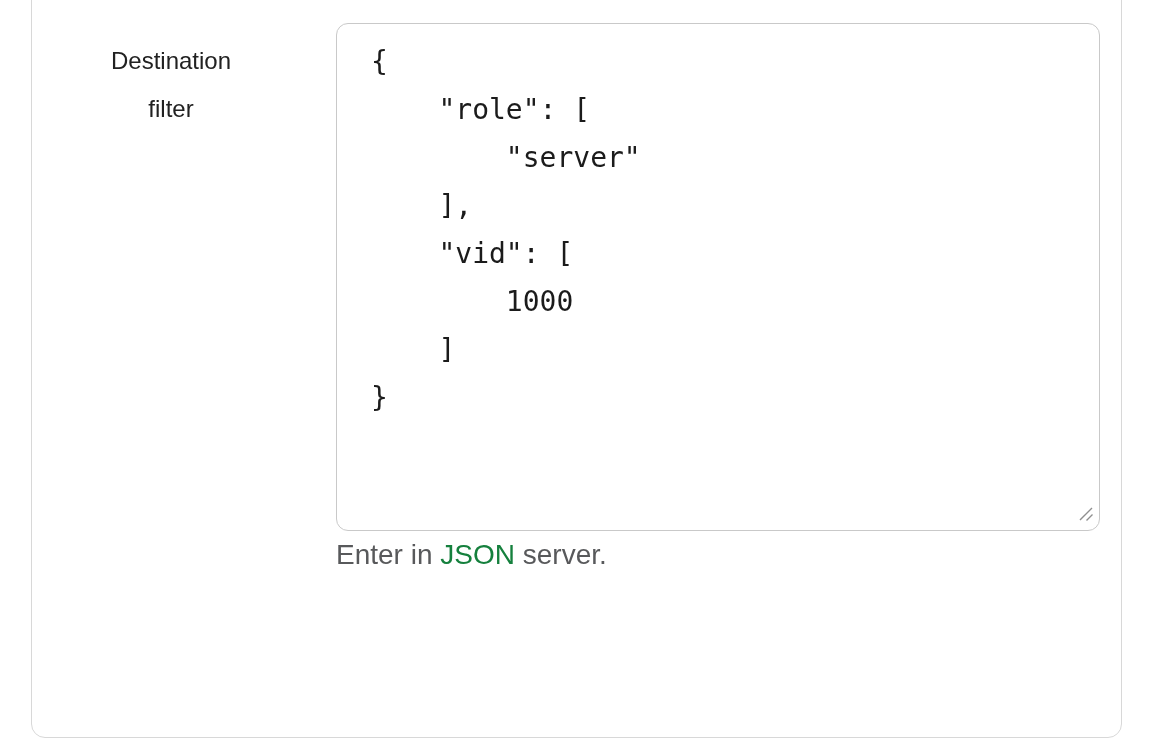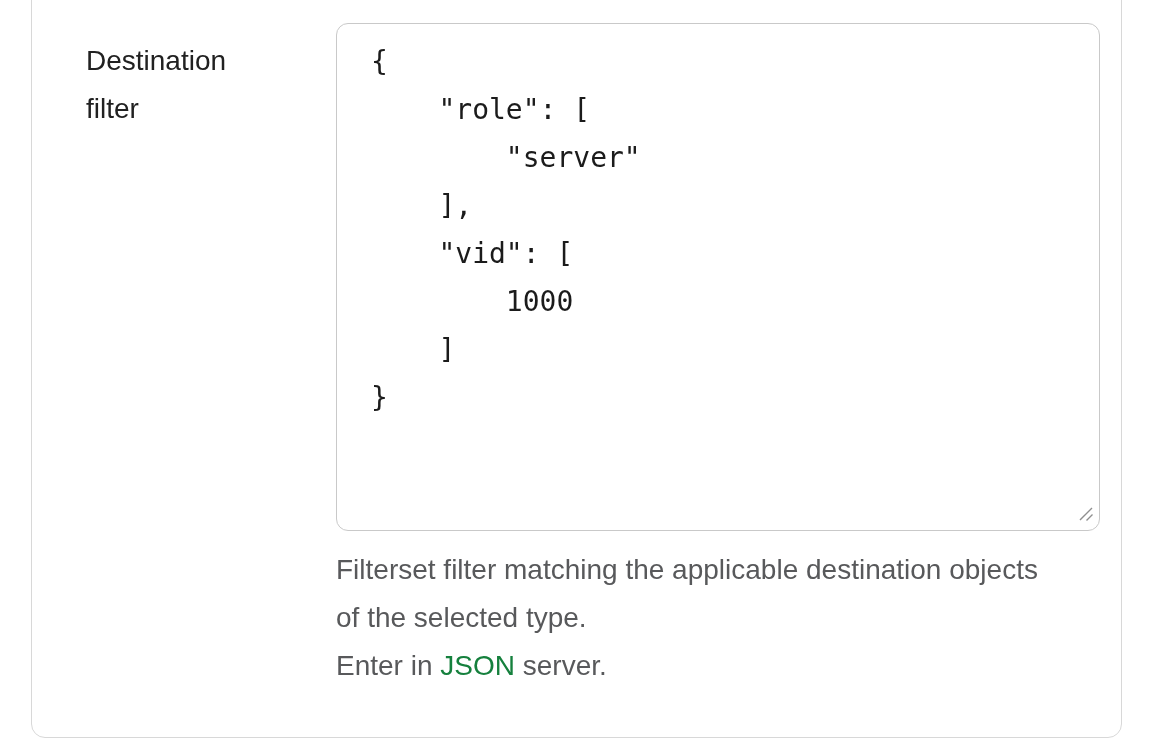--- a/index.html
+++ b/index.html
@@ -22,22 +22,22 @@
   .form-row {
     display: flex;
     padding: 52px 0 0 54px;
   }
   .field-label {
     display: block;
     width: 170px;
     flex: 0 0 170px;
     margin-right: 80px;
     padding-top: 14px;
-    text-align: left;
-    font-size: 28px;
+    text-align: center;
+    font-size: 24px;
     line-height: 48px;
     color: #212121;
   }
   .field-col { width: 766px; }
   .textarea-wrap { position: relative; width: 764px; }
   .json-textarea {
     display: block;
     width: 764px;
     height: 508px;
     border: 1px solid #c9c9c9;
@@ -94,20 +94,18 @@
     ],
     "vid": [
         1000
     ]
 }</textarea>
         <svg class="resize-handle" width="17" height="17" viewBox="0 0 17 17">
           <path d="M3 15 L15 3 M9.5 15.5 L15.5 9.5" stroke="#8f8f8f" stroke-width="1.4" fill="none"></path>
         </svg>
       </div>
 
-      <div class="help-text">Filterset filter matching the applicable destination objects
-of the selected type.</div>
 
       <div class="format-hint"><span>Enter in </span><a class="json-link" href="#">JSON</a><span> server.</span></div>
 
     </div>
   </div>
 </div>
 
 </body></html>

